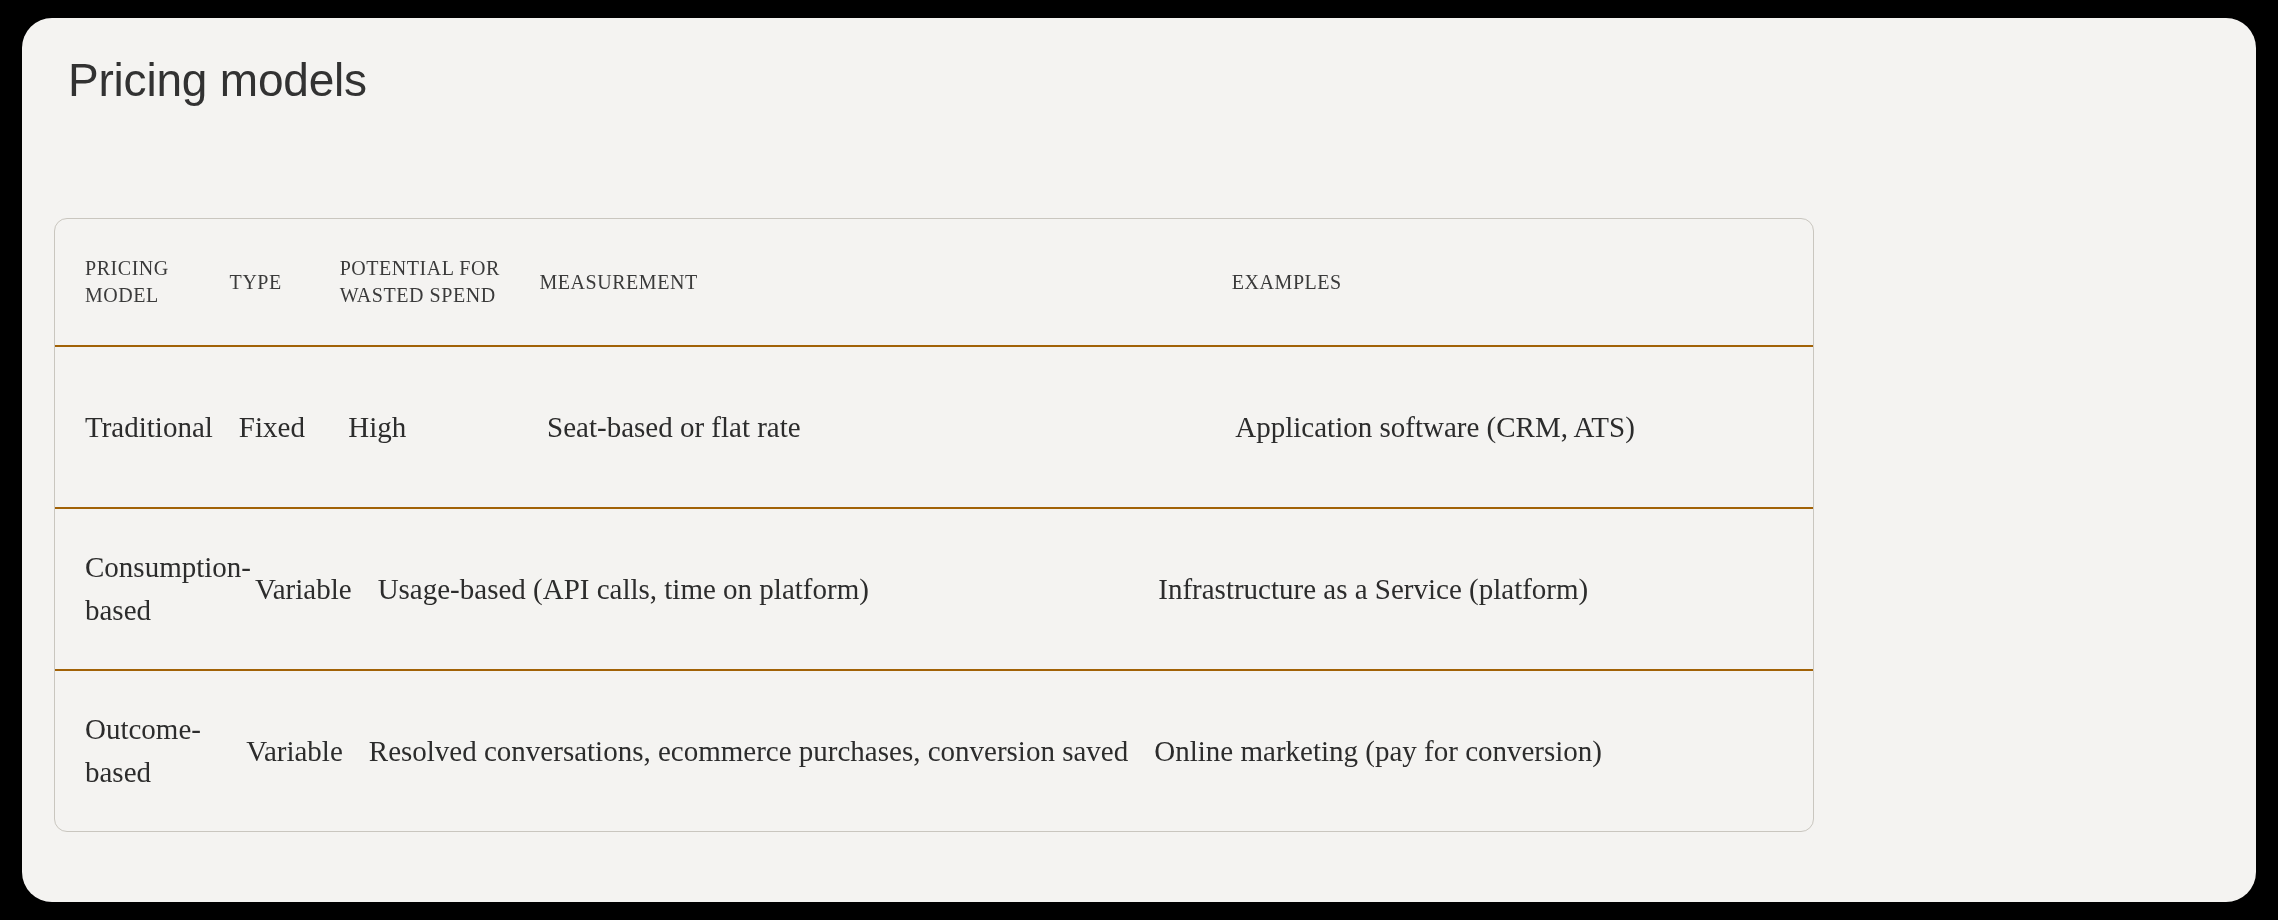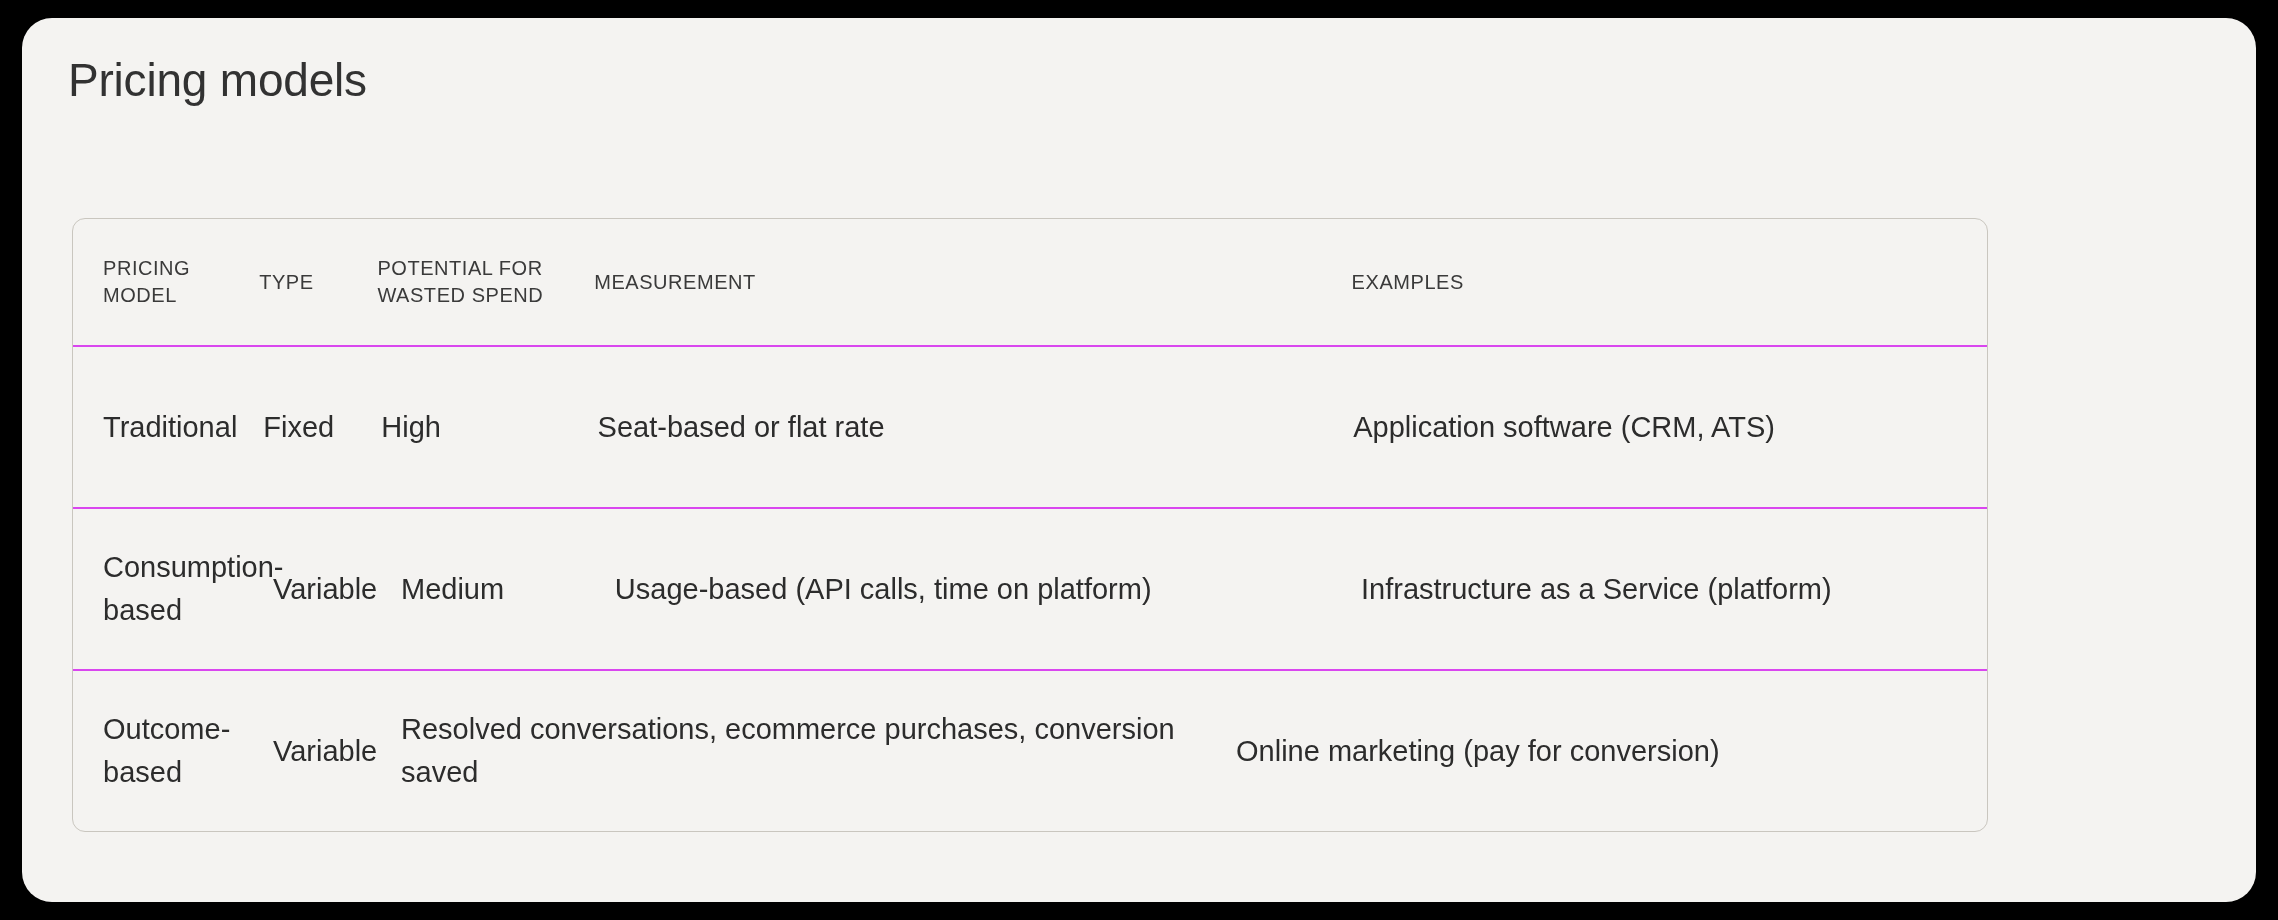--- a/index.html
+++ b/index.html
@@ -34,37 +34,38 @@
     font-size: 46px;
     line-height: 56px;
     font-weight: 400;
     color: #323232;
     letter-spacing: -0.2px;
     white-space: nowrap;
   }
 
   .pricing-table {
     position: absolute;
-    left: 50px;
+    left: 32px;
     top: 200px;
-    width: 1916px;
+    width: 1760px;
     border: 1px solid #c9c6bf;
     border-radius: 13px;
     box-sizing: border-box;
     background: transparent;
     overflow: hidden;
+    font-family: Liberation Serif, serif;
   }
 
   .t-row {
     display: flex;
     align-items: center;
     box-sizing: border-box;
   }
   .t-row + .t-row {
-    border-top: 2px solid #d946ef;
+    border-top: 2px solid #a16207;
   }
 
   .t-head {
     height: 126px;
   }
   .t-body-row {
     height: 162px;
   }
 
   .cell {
@@ -128,21 +129,20 @@
       <div class="cell col-model">Traditional</div>
       <div class="cell col-type">Fixed</div>
       <div class="cell col-waste">High</div>
       <div class="cell col-measure">Seat-based or flat rate</div>
       <div class="cell col-example">Application software (CRM, ATS)</div>
     </div>
 
     <div class="t-row t-body-row">
       <div class="cell col-model">Consumption-based</div>
       <div class="cell col-type">Variable</div>
-      <div class="cell col-waste">Medium</div>
       <div class="cell col-measure">Usage-based (API calls, time on platform)</div>
       <div class="cell col-example">Infrastructure as a Service (platform)</div>
     </div>
 
     <div class="t-row t-body-row">
       <div class="cell col-model">Outcome-based</div>
       <div class="cell col-type">Variable</div>
       <div class="cell col-measure">Resolved conversations, ecommerce purchases, conversion saved</div>
       <div class="cell col-example">Online marketing (pay for conversion)</div>
     </div>

